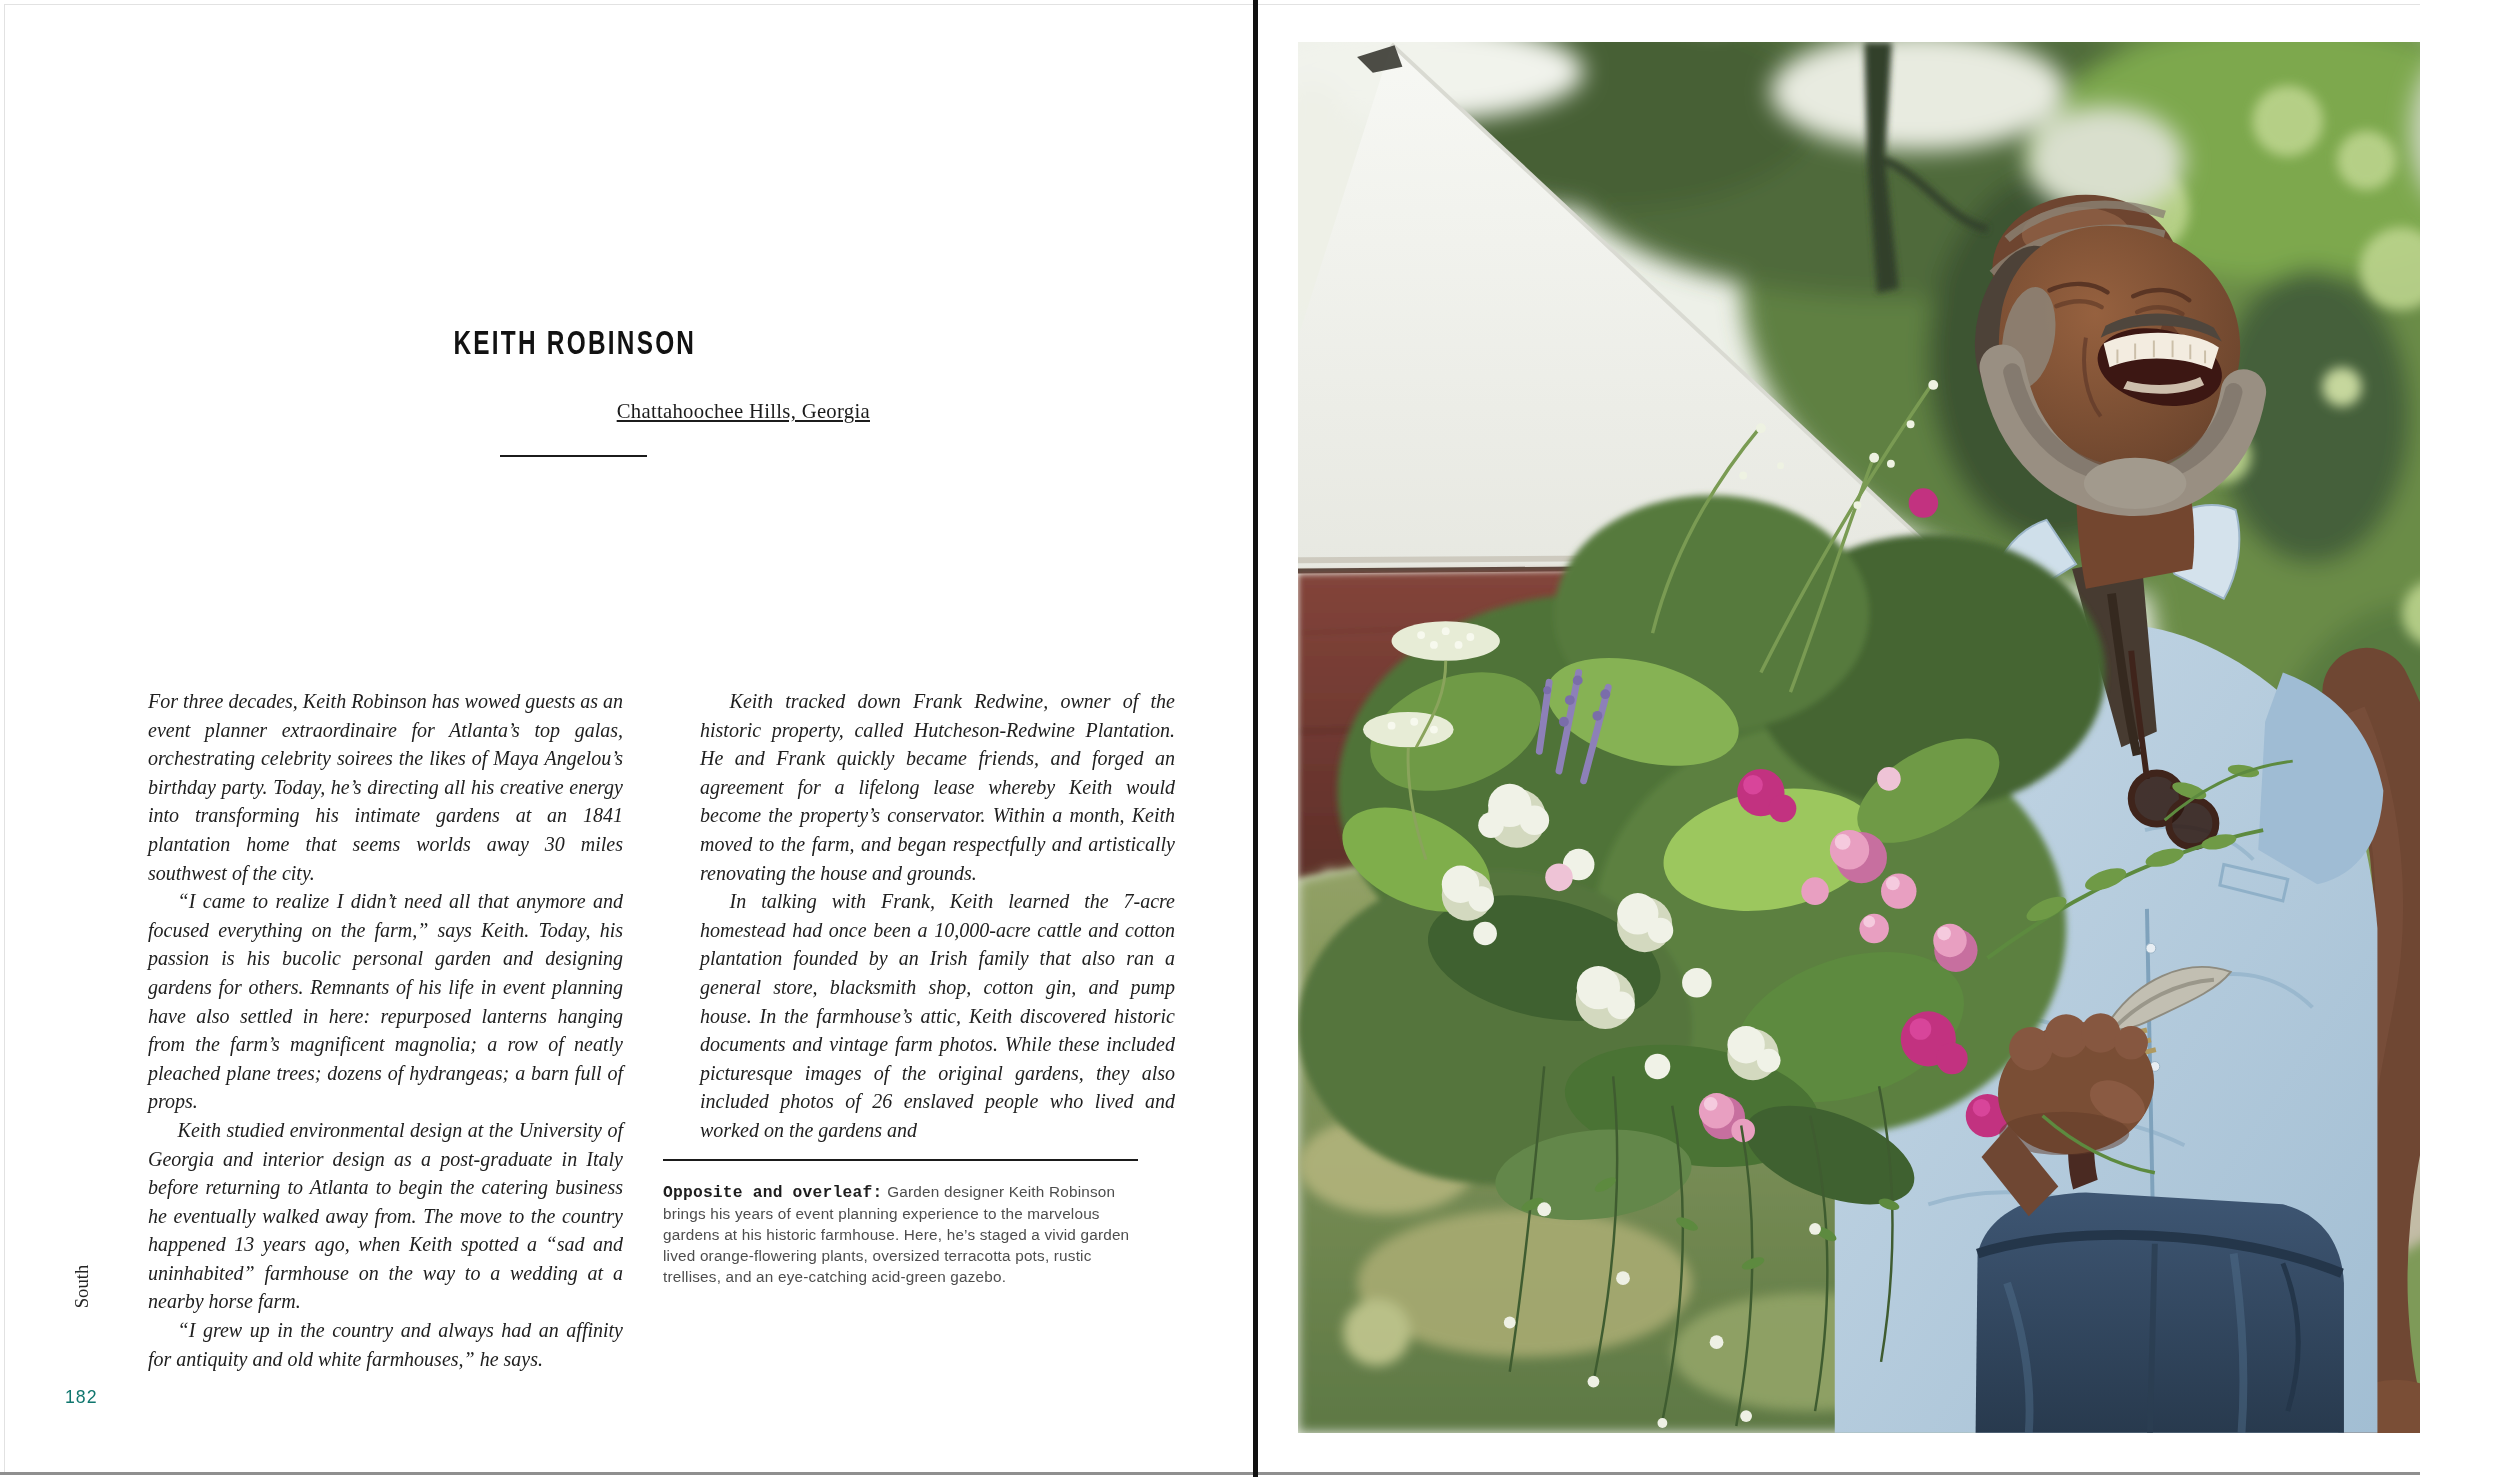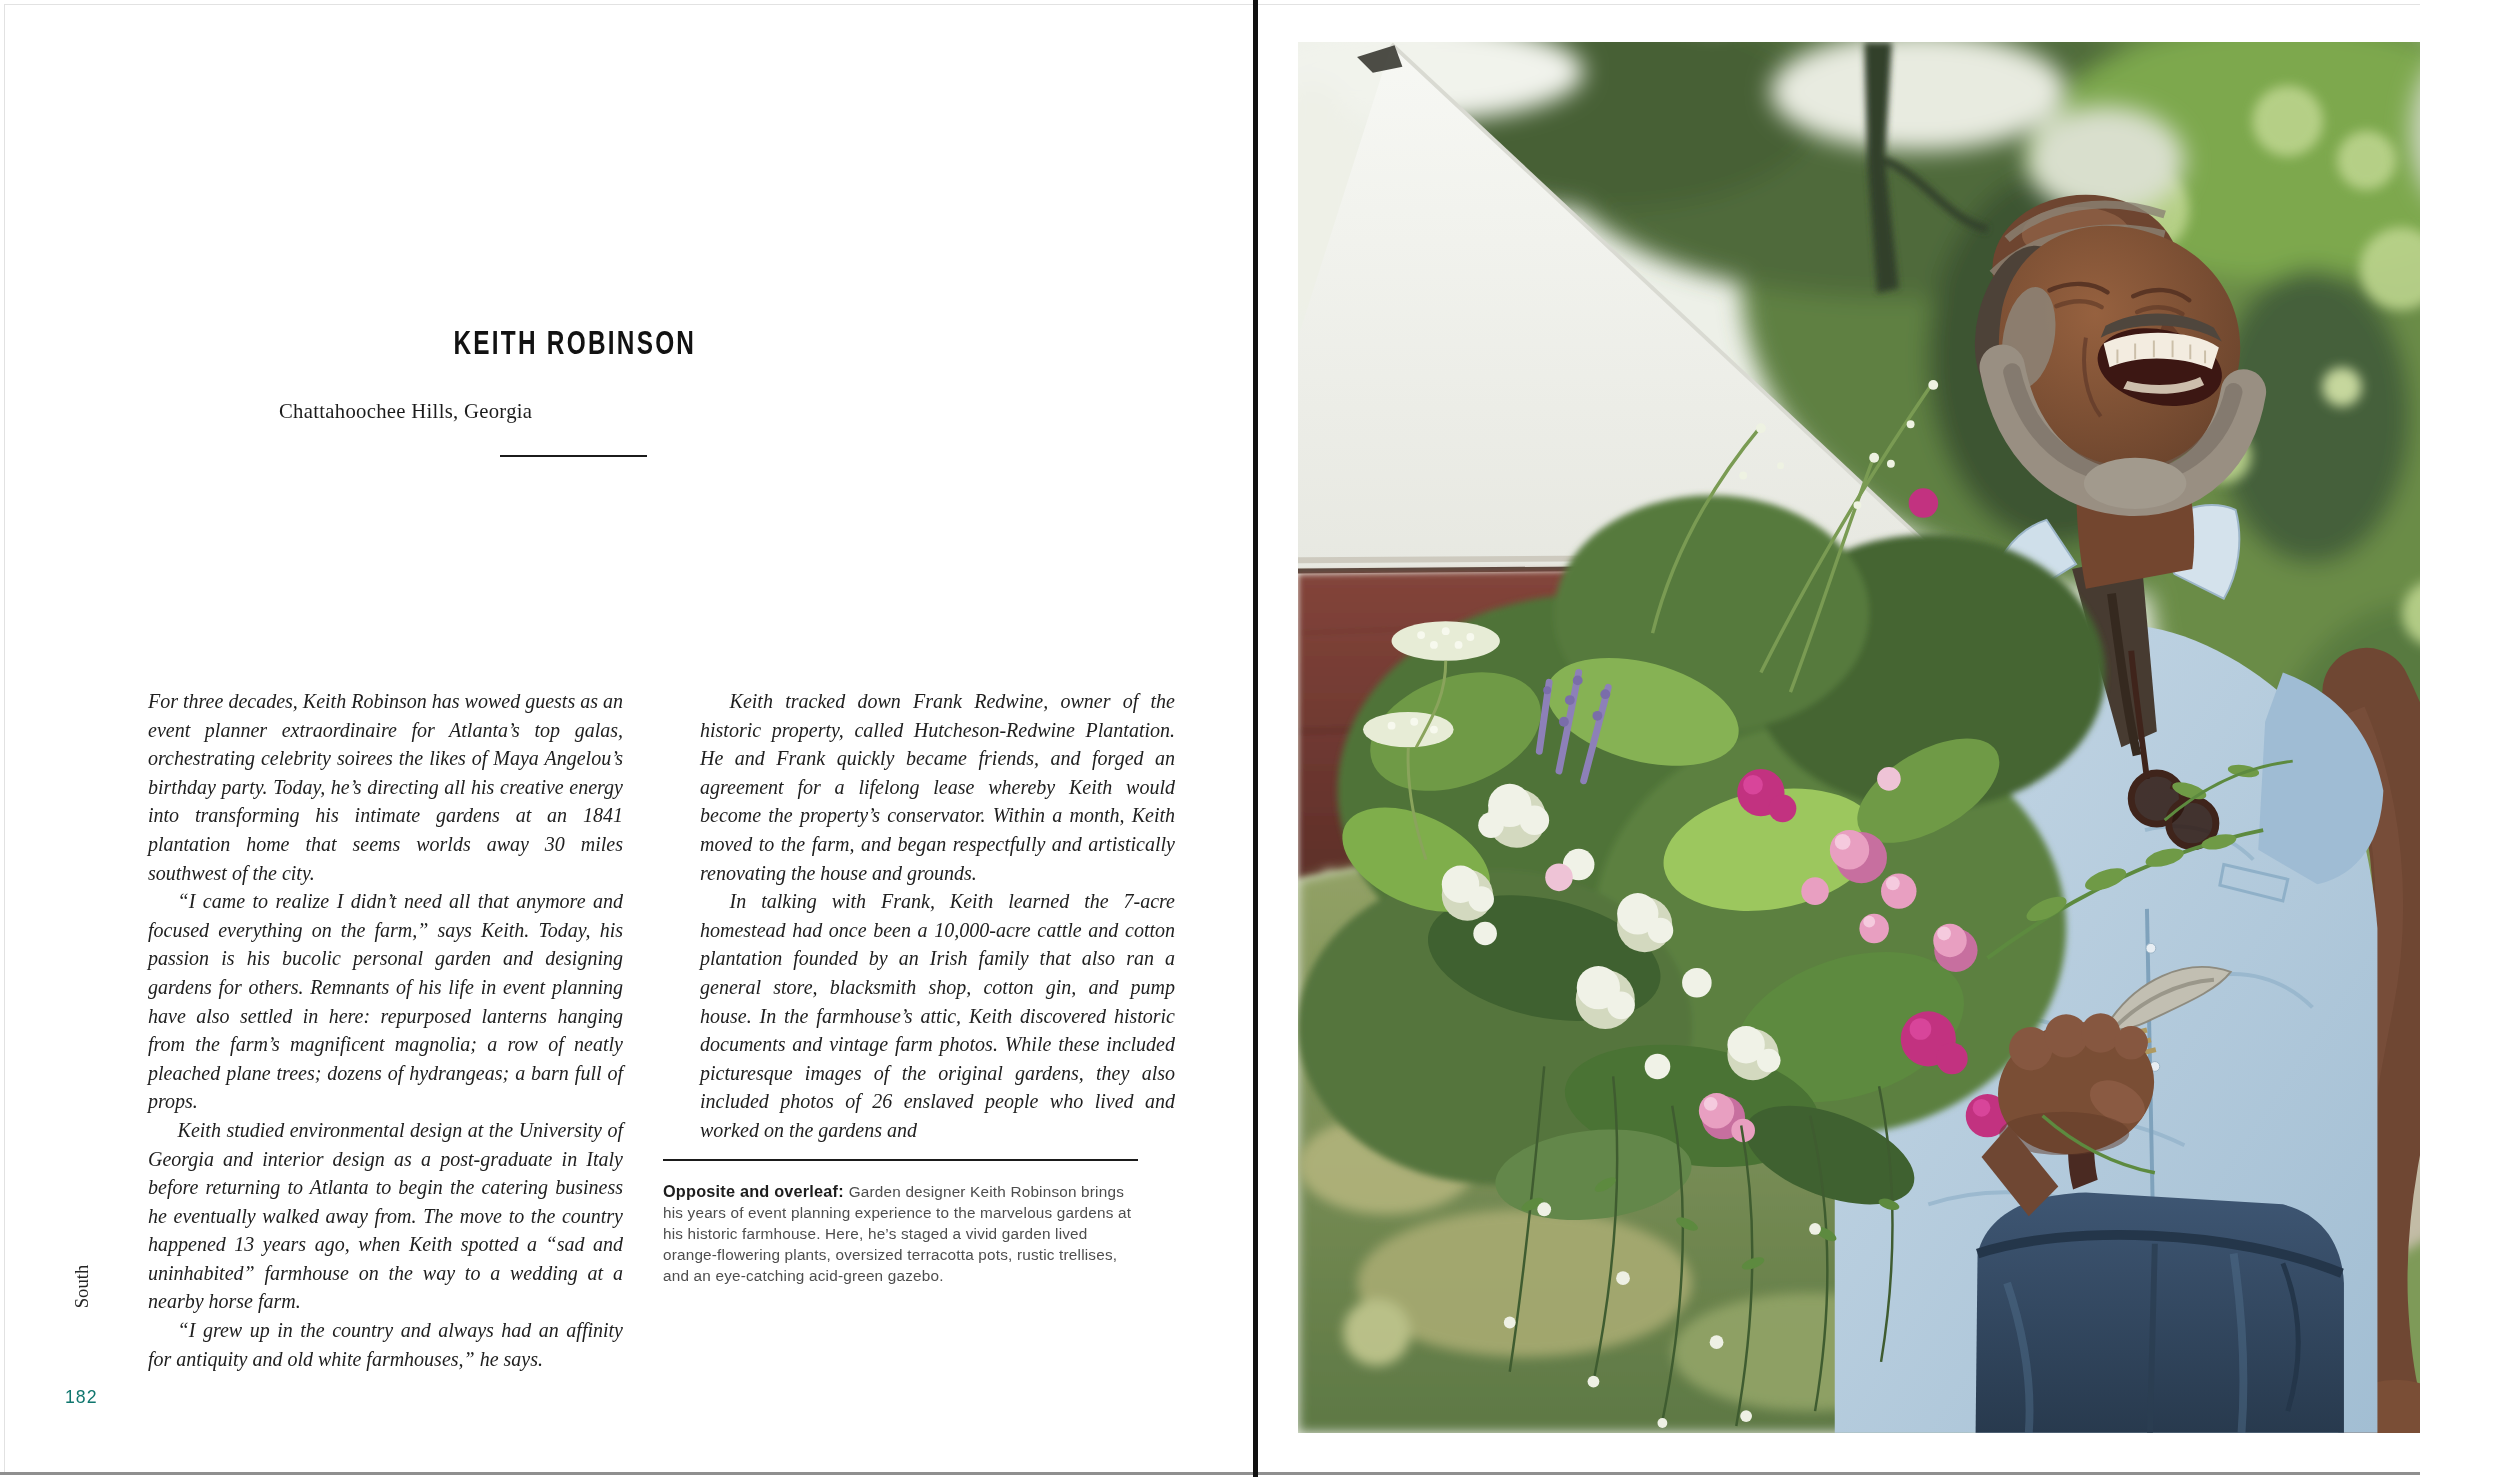--- a/index.html
+++ b/index.html
@@ -5,35 +5,35 @@
   html,body{margin:0;padding:0;background:#ffffff;}
   .spread{position:relative;width:2420px;height:1478px;background:var(--page_bg,#fff);overflow:hidden;
           font-family:"Liberation Serif",serif;color:var(--text_dark,#1e1e1e);}
   .frame-line{position:absolute;background:#e2e2e2;}
   .frame-bottom{position:absolute;background:#8f8f8f;}
   .gutter{position:absolute;left:1253px;top:0;width:4.9px;height:1478px;background:var(--gutter_black,#101010);}
   
   .title-block{position:absolute;left:279px;top:325px;width:591px;text-align:center;}
   .book-title{display:inline-block;font-family:"Liberation Sans",sans-serif;font-weight:700;
               font-size:32.5px;letter-spacing:3px;color:#121212;transform:scaleX(.75);transform-origin:50% 50%;white-space:nowrap;}
-  .subtitle{position:absolute;left:279px;top:400px;width:591px;text-align:left;
-            font-size:20.7px;color:#1c1c1c;letter-spacing:0.3px;}
+  .subtitle{position:absolute;left:279px;top:400px;width:591px;text-align:right;
+            font-size:20.7px;color:#1c1c1c;letter-spacing:0.3px;text-decoration:underline;}
   .title-rule{position:absolute;left:500px;top:455px;width:147px;height:2px;background:var(--rule_black,#1b1b1b);}
   
   .col{position:absolute;top:687px;width:475px;font-size:20px;line-height:28.6px;
        text-align:justify;color:#202020;font-style:italic;}
   .col p{margin:0;}
   .col p.indent{text-indent:29.6px;}
   .col-1{left:148px;}
   .col-2{left:663px;margin-left:37px;}
   
   .caption-rule{position:absolute;left:663px;top:1159px;width:475px;height:2px;background:var(--rule_black,#1b1b1b);}
   .caption{position:absolute;left:663px;top:1181px;width:475px;font-family:"Liberation Sans",sans-serif;
            font-size:15.3px;line-height:21px;color:var(--caption_gray,#4d4d4d);letter-spacing:0.2px;}
-  .cap-lead{font-family:Liberation Sans, sans-serif;font-weight:700;font-size:16.3px;color:#1d1d1d;margin-right:4.9px;}
+  .cap-lead{font-family:Liberation Mono, monospace;font-weight:700;font-size:16.3px;color:#1d1d1d;margin-right:4.9px;}
   
   .south{position:absolute;left:52px;top:1257px;width:59px;height:59px;line-height:59px;text-align:center;
          font-size:18.7px;color:#242424;transform:rotate(-90deg);}
   .folio{position:absolute;left:65px;top:1387px;font-family:"Liberation Sans",sans-serif;
          font-size:17.7px;letter-spacing:1px;color:#0f766e;}
   
   .photo{position:absolute;left:1298px;top:42px;width:1172px;height:1391px;overflow:hidden;background:#eef0e8;}
   .photo svg{display:block;width:1172px;height:1391px;}
 </style>
 </head>

